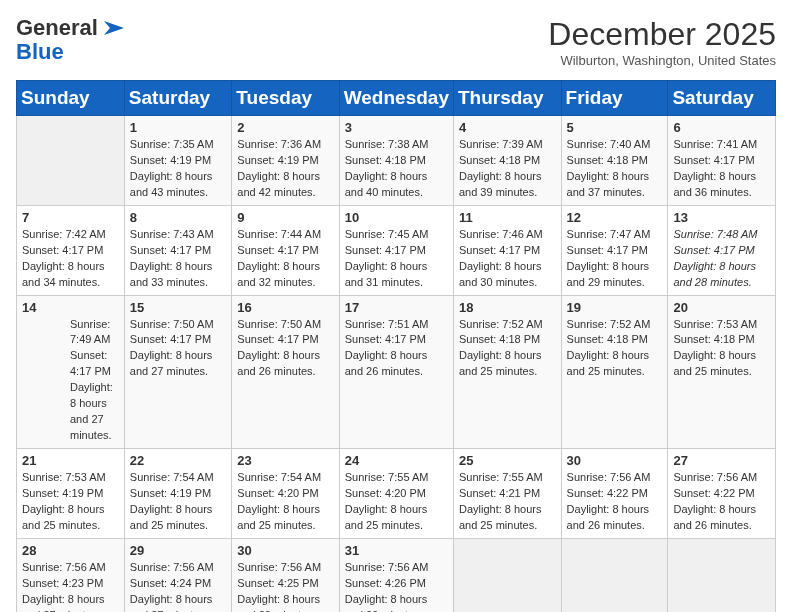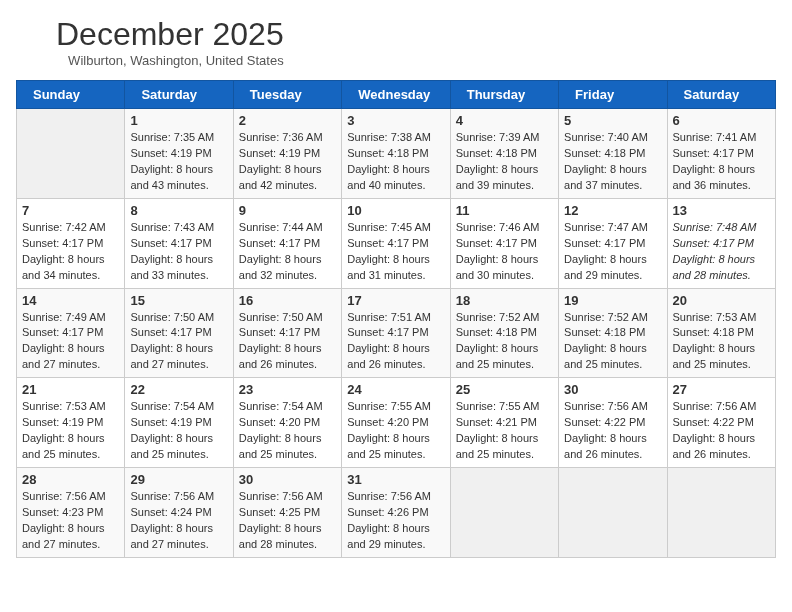--- a/index.html
+++ b/index.html
@@ -41,23 +41,23 @@
       color: #555;
     }
     table {
       width: 100%;
       border-collapse: collapse;
       font-size: 11px;
     }
     thead tr th {
       background: #1565c0;
       color: #fff;
-      padding: 6px 16px;
+      padding: 6px 4px;
       text-align: left;
-      font-size: 13px;
+      font-size: 19px;
       font-weight: bold;
       border: 1px solid #1255a0;
     }
     tbody tr td {
       border: 1px solid #ccc;
       vertical-align: top;
       padding: 4px 5px;
       width: 108px;
       min-height: 80px;
       background: #fff;
@@ -77,20 +77,29 @@
       line-height: 1.45;
     }
     .empty-cell {
       background: #f0f0f0 !important;
     }
   </style>
 </head>
 <body>
 
 <div class="header">
+  <div class="logo">
+    <div style="display:flex;align-items:center;">
+      <span class="logo-text">General</span>
+      <svg width="28" height="22" viewBox="0 0 28 22" style="margin-left:2px;">
+        <polygon points="4,4 24,11 4,18 10,11" fill="#1565c0"></polygon>
+      </svg>
+    </div>
+    <span class="logo-text" style="color:#1565c0;">Blue</span>
+  </div>
   <div class="title-block">
     <div class="month-title">December 2025</div>
     <div class="subtitle">Wilburton, Washington, United States</div>
   </div>
 </div>
 
 <table>
   <thead>
     <tr>
     <th>Sunday</th>
@@ -195,21 +204,21 @@
           <span class="day-num">13</span>
           <div class="day-info" style="white-space: pre-line; font-style: italic;">Sunrise: 7:48 AM
 Sunset: 4:17 PM
 Daylight: 8 hours
 and 28 minutes.</div>
         </td>
       </tr>
       <tr>
         <td>
           <span class="day-num">14</span>
-          <div class="day-info" style="white-space: pre-line;">Sunrise: 7:49 AM
+          <div class="day-info" style="white-space: pre-line; margin-left: 48px;">Sunrise: 7:49 AM
 Sunset: 4:17 PM
 Daylight: 8 hours
 and 27 minutes.</div>
         </td>
         <td>
           <span class="day-num">15</span>
           <div class="day-info" style="white-space: pre-line;">Sunrise: 7:50 AM
 Sunset: 4:17 PM
 Daylight: 8 hours
 and 27 minutes.</div>

